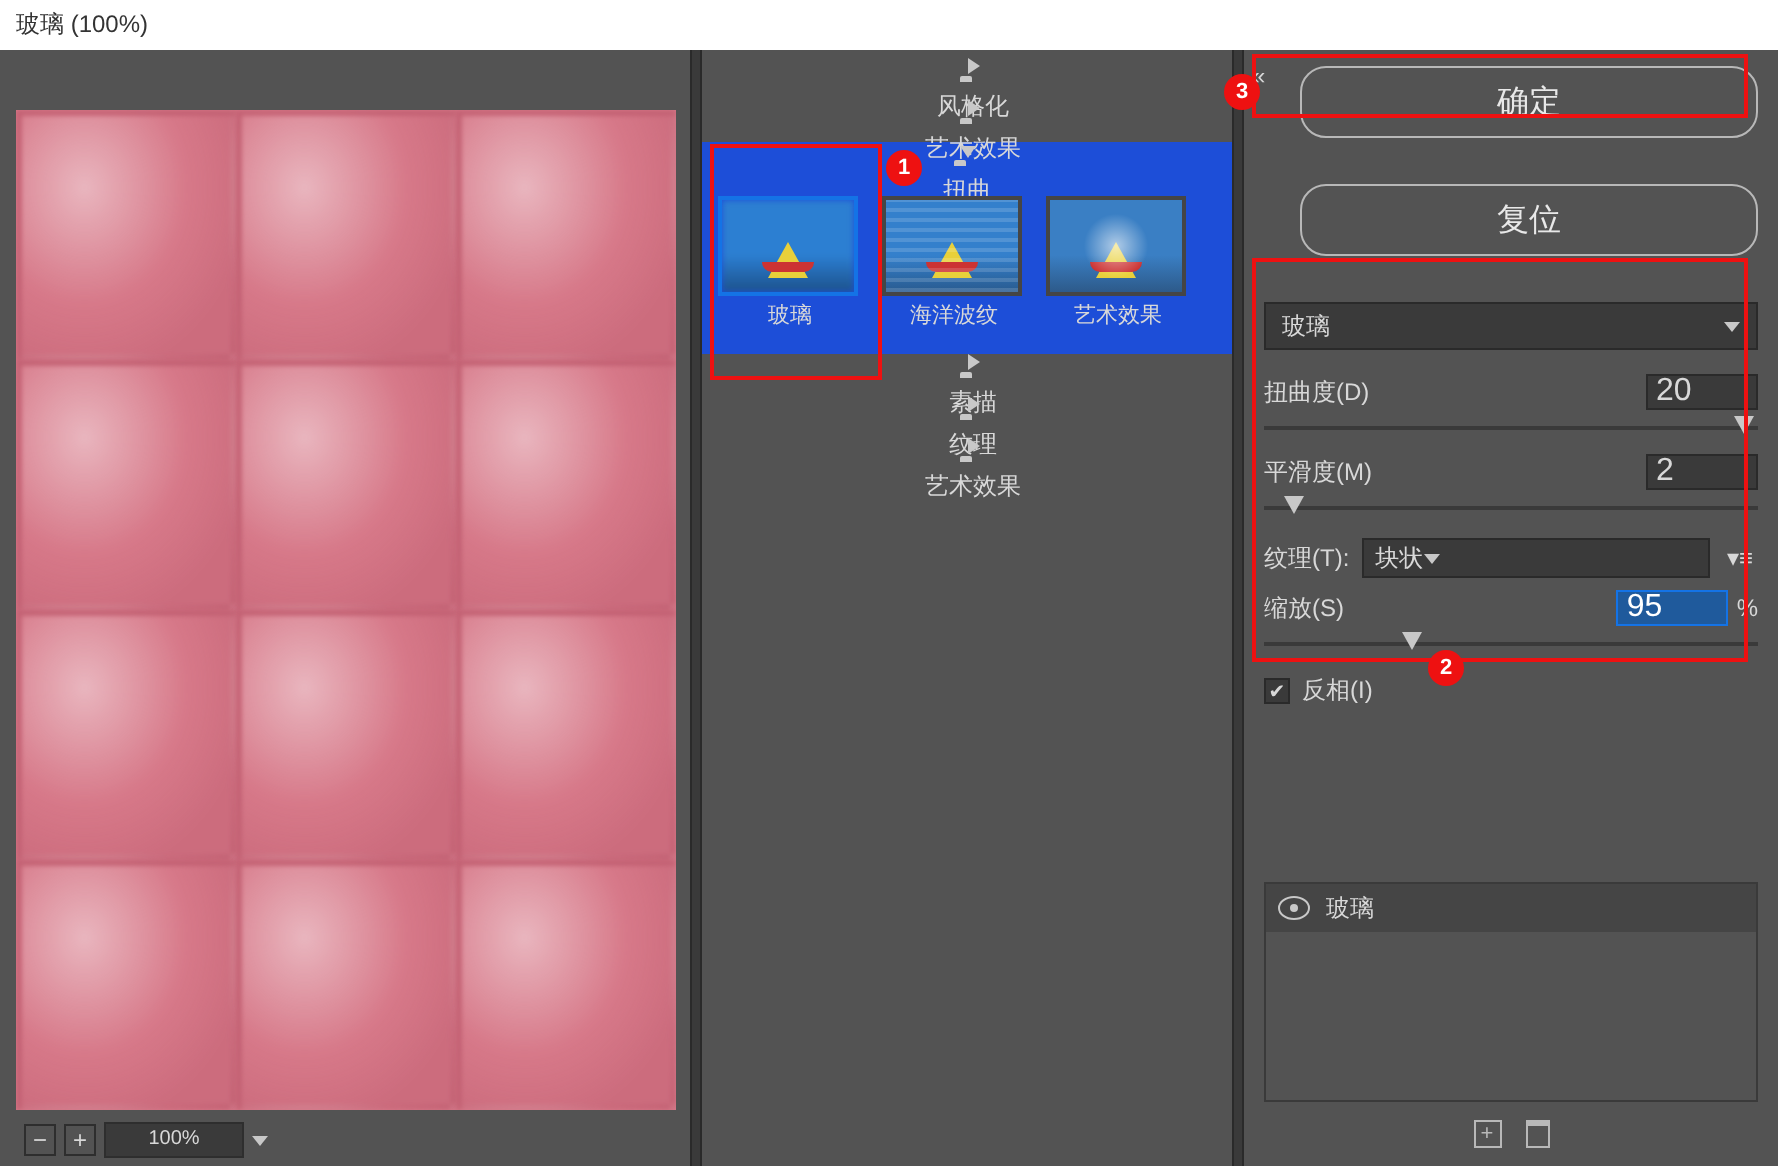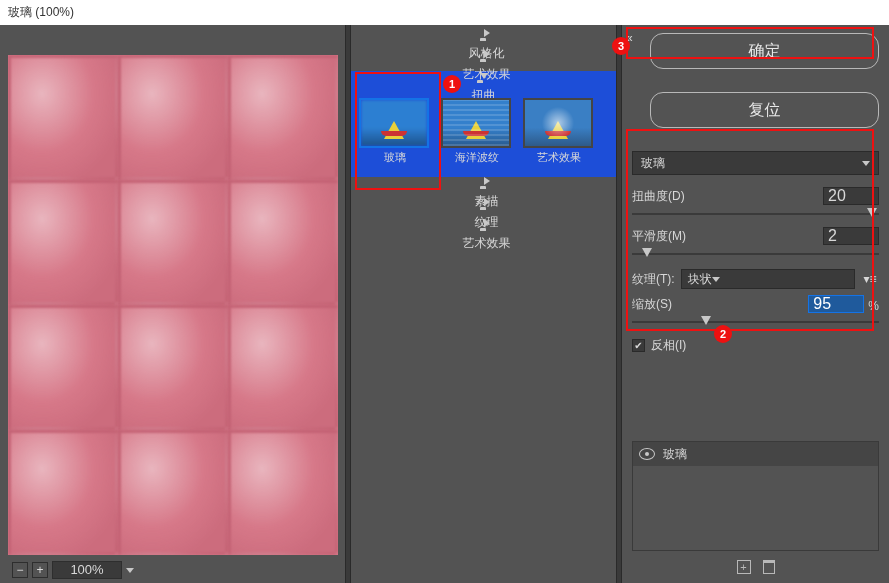--- a/index.html
+++ b/index.html
@@ -6,21 +6,21 @@
 body { background: #fff; width: 889px; height: 583px; overflow: hidden; font-size: 12px; color: #d8d8d8; }
 .title-bar { height: 25px; padding: 4px 8px; color: #333; font-size: 12px; background: #fff; }
 .main { display: flex; height: 558px; background: #535353; }
 .preview-pane { width: 345px; background: #535353; display: flex; flex-direction: column; padding: 8px 2px 2px 8px; }
 .preview-canvas { flex: 1; background: #535353; margin-bottom: 4px; display: flex; align-items: flex-end; }
 .glass-img { width: 330px; height: 500px; background: #d77989; position: relative; overflow: hidden; }
 .glass-grid { position: absolute; inset: 0; display: grid; grid-template-columns: repeat(3, 1fr); grid-template-rows: repeat(4, 1fr); }
 .glass-cell { border: 3px solid rgba(180,80,100,.35); background: radial-gradient(ellipse at 30% 30%, rgba(255,255,255,.45), rgba(215,120,137,.1) 50%, rgba(180,80,100,.3) 80%); filter: blur(1px); }
 .zoom-bar { height: 22px; display: flex; align-items: center; gap: 4px; padding: 0 4px; }
 .zoom-btn { width: 16px; height: 16px; border: 1px solid #2e2e2e; background: #535353; display: flex; align-items: center; justify-content: center; }
-.zoom-val { width: 70px; height: 18px; background: #3a3a3a; border: 1px solid #2e2e2e; text-align: center; line-height: 16px; font-size: 13px; }
+.zoom-val { width: 70px; height: 18px; background: #3a3a3a; border: 1px solid #2e2e2e; text-align: center; line-height: 16px; font-size: 10px; }
 .divider-v { width: 6px; background: #3a3a3a; border-left: 1px solid #2a2a2a; border-right: 1px solid #2a2a2a; }
 .filter-tree { width: 265px; background: #535353; padding-top: 4px; }
 .tree-row { height: 21px; display: flex; align-items: center; padding-left: 6px; gap: 4px; font-size: 12px; cursor: pointer; flex-direction: column; }
 .tri { width: 0; height: 0; display: inline-block; }
 .tri-right { border-top: 4px solid transparent; border-bottom: 4px solid transparent; border-left: 6px solid #c8c8c8; }
 .tri-down { border-left: 4px solid transparent; border-right: 4px solid transparent; border-top: 6px solid #c8c8c8; }
 .folder-ic { width: 14px; height: 11px; background: #c8c8c8; border-radius: 1px; position: relative; }
 .folder-ic::before { content: ""; position: absolute; top: -3px; left: 0; width: 6px; height: 3px; background: #c8c8c8; border-radius: 1px 1px 0 0; }
 .distort-open { background: #1d4ed8; padding: 2px 6px 8px 6px; }
 .distort-open .tree-row { padding-left: 0; }
@@ -204,21 +204,21 @@
         <span class="plabel">纹理(T):</span>
         <div class="tex-dd">
           <span>块状</span>
           <span class="chev"></span>
         </div>
         <span class="extra-ic">▾≡</span>
       </div>
 
       <div class="prow">
         <span class="plabel">缩放(S)</span>
-        <span style="display:flex;align-items:flex-end;gap:4px;">
+        <span style="display:flex;align-items:center;gap:4px;">
           <input class="pval hi" value="95" style="">
           <span>%</span>
         </span>
       </div>
       <div class="pslider">
           <div class="ptrk"></div>
           <div class="pknob" id="k3" style="left: 30%;"></div>
         </div>
 
       <div class="chk-row">

